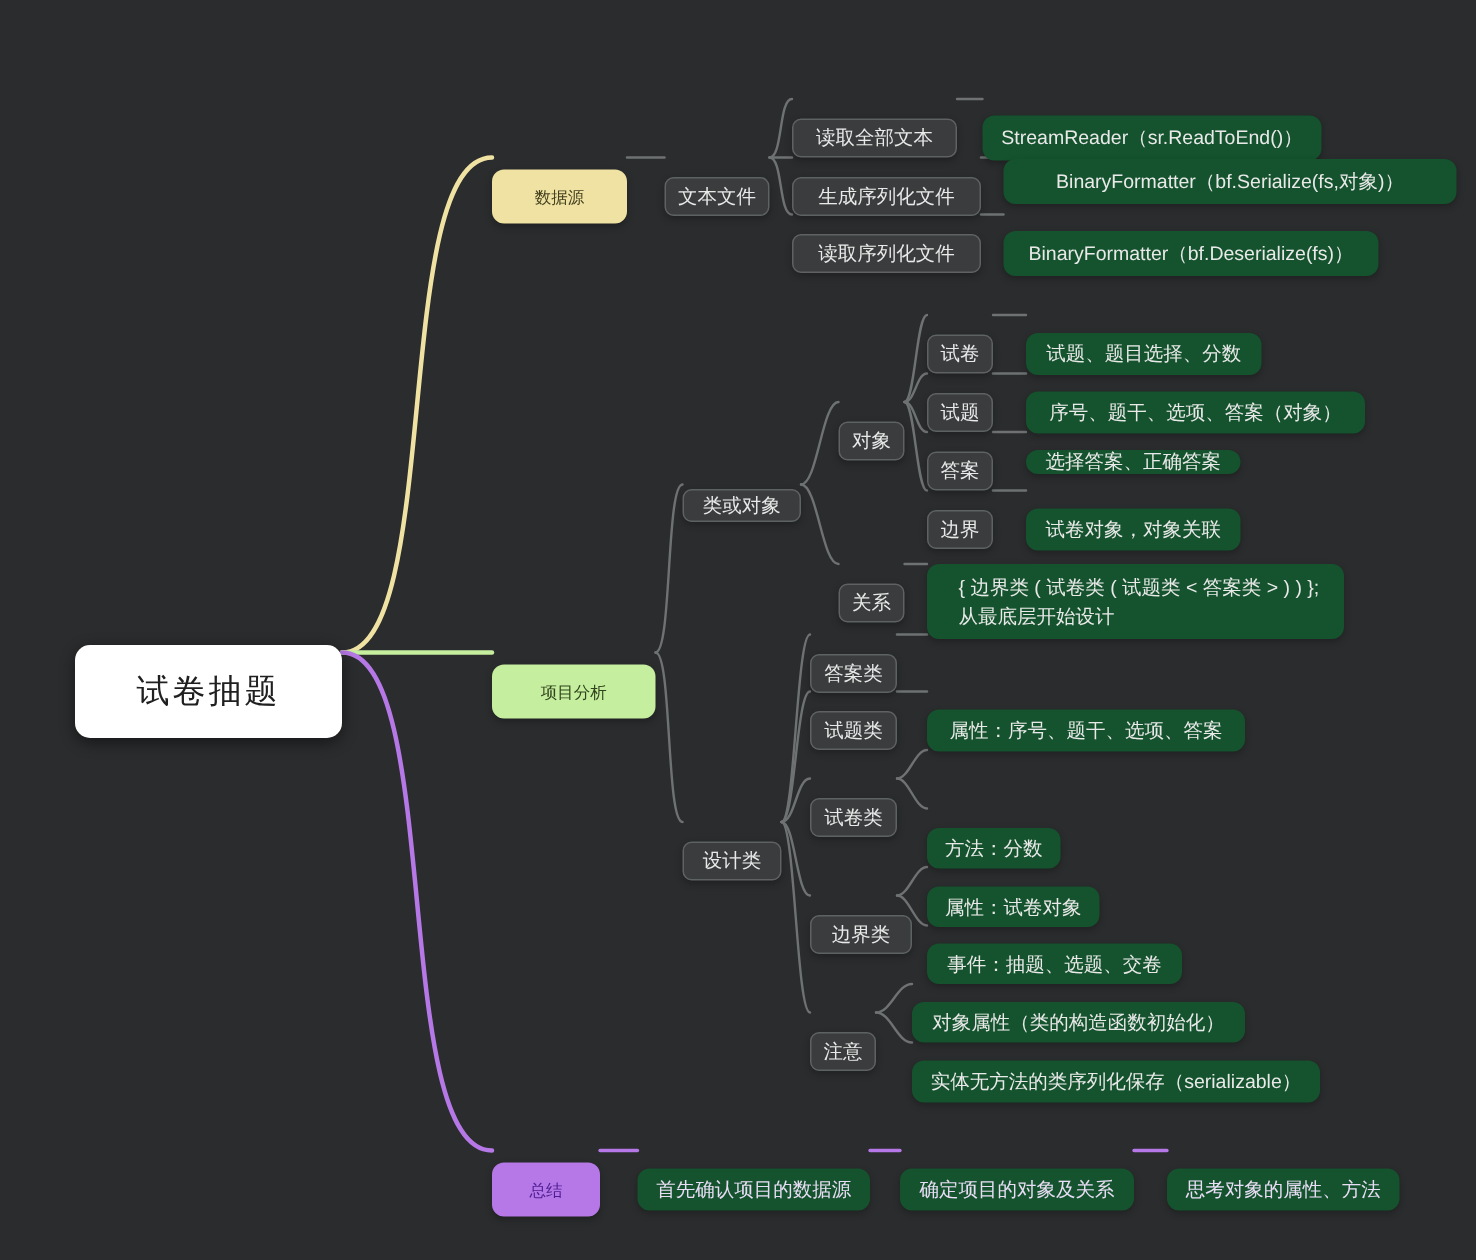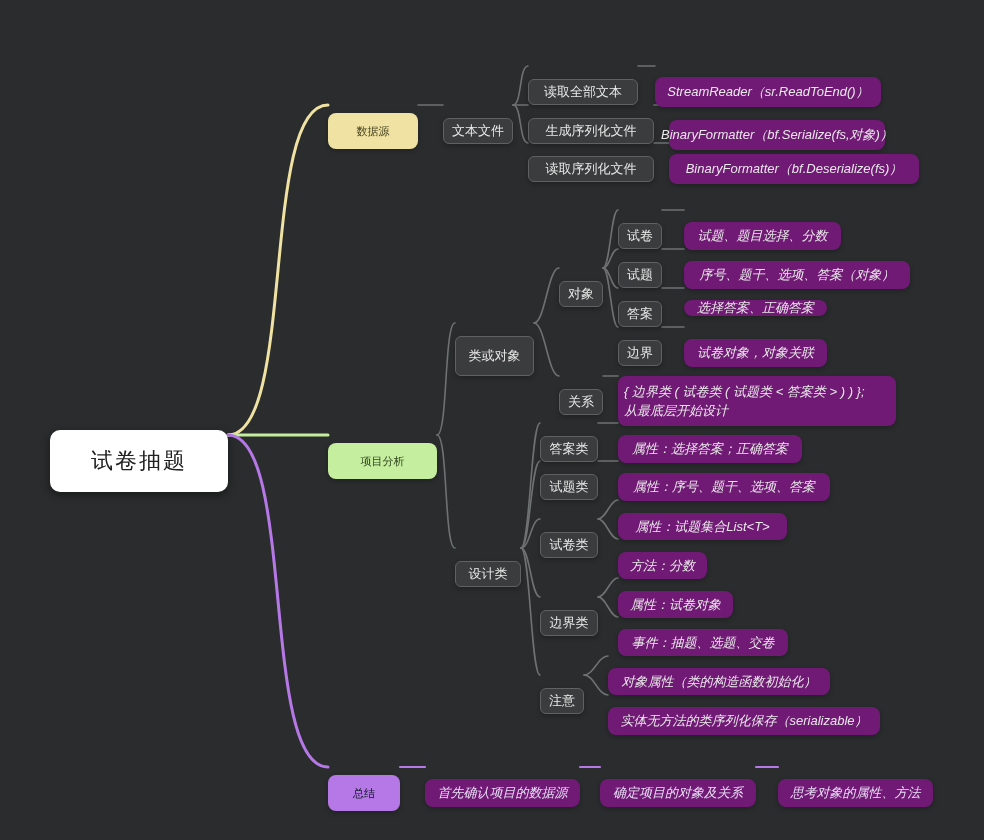--- a/index.html
+++ b/index.html
@@ -25,27 +25,27 @@
   }
   .root{
     background:#ffffff;color:#202020;
     font-size:22px;font-weight:500;letter-spacing:2px;
     border-radius:10px;
     box-shadow:0 3px 10px rgba(0,0,0,.45);
   }
   .branch{font-size:11px;font-weight:500;border-radius:8px;}
   .yellow{background:#f0e2a2;color:#43401f;}
   .green{background:#c5ee9f;color:#2f431c;}
-  .purple{background:#b678e6;color:#0f172a;}
+  .purple{background:#b678e6;color:#4c1d95;}
   .mid{background:#3a3c3d;border:1px solid #5f6263;}
-  .leaf{background:#701a75;border-radius:8px;font-style:italic;}
+  .leaf{background:#14532d;border-radius:8px;}
   .step{color:#e8ddf5;}
   .rel-detail{
     flex-direction:column;align-items:flex-start;justify-content:center;
-    padding:5px 6px;line-height:1.5;text-align:left;
+    padding:5px 21px;line-height:1.5;text-align:left;
   }
 </style>
 </head>
 <body>
 
 <div class="canvas">
 
   <svg class="edges" width="984" height="840">
     <g fill="none" stroke-linecap="round">
       <path d="M228,435 C296,435 260,105 328,105" stroke="#f0e2a2" stroke-width="3"></path>
@@ -94,52 +94,50 @@
     </g>
   </svg>
 
   <div class="node root" style="left:50px;top:404px;width:178px;height:62px">试卷抽题</div>
 
   <div class="node branch yellow" style="left:328px;top:87px;width:90px;height:36px">数据源</div>
   <div class="node mid" style="left:443px;top:92px;width:70px;height:26px">文本文件</div>
   <div class="node mid" style="left:528px;top:53px;width:110px;height:26px">读取全部文本</div>
   <div class="node leaf" style="left:655px;top:51px;width:226px;height:30px">StreamReader（sr.ReadToEnd()）</div>
   <div class="node mid" style="left:528px;top:92px;width:126px;height:26px">生成序列化文件</div>
-  <div class="node leaf" style="left:669px;top:94px;width:216px;height:30px">BinaryFormatter（bf.Serialize(fs,对象)）</div>
+  <div class="node leaf" style="left:669px;top:80px;width:302px;height:30px">BinaryFormatter（bf.Serialize(fs,对象)）</div>
   <div class="node mid" style="left:528px;top:130px;width:126px;height:26px">读取序列化文件</div>
   <div class="node leaf" style="left:669px;top:128px;width:250px;height:30px">BinaryFormatter（bf.Deserialize(fs)）</div>
 
   <div class="node branch green" style="left:328px;top:417px;width:109px;height:36px">项目分析</div>
-  <div class="node mid" style="left:455px;top:310px;width:79px;height:40px">类或对象</div>
+  <div class="node mid" style="left:455px;top:300px;width:79px;height:22px">类或对象</div>
   <div class="node mid" style="left:559px;top:255px;width:44px;height:26px">对象</div>
 
   <div class="node mid" style="left:618px;top:197px;width:44px;height:26px">试卷</div>
   <div class="node leaf" style="left:684px;top:196px;width:157px;height:28px">试题、题目选择、分数</div>
   <div class="node mid" style="left:618px;top:236px;width:44px;height:26px">试题</div>
   <div class="node leaf" style="left:684px;top:235px;width:226px;height:28px">序号、题干、选项、答案（对象）</div>
   <div class="node mid" style="left:618px;top:275px;width:44px;height:26px">答案</div>
   <div class="node leaf" style="left:684px;top:274px;width:143px;height:16px">选择答案、正确答案</div>
   <div class="node mid" style="left:618px;top:314px;width:44px;height:26px">边界</div>
   <div class="node leaf" style="left:684px;top:313px;width:143px;height:28px">试卷对象，对象关联</div>
 
   <div class="node mid" style="left:559px;top:363px;width:44px;height:26px">关系</div>
   <div class="node leaf rel-detail" style="left:618px;top:350px;width:278px;height:50px">
     <span>{ 边界类 ( 试卷类 ( 试题类 &lt; 答案类 &gt; ) ) };</span>
     <span>从最底层开始设计</span>
   </div>
 
   <div class="node mid" style="left:455px;top:535px;width:66px;height:26px">设计类</div>
   <div class="node mid" style="left:540px;top:410px;width:58px;height:26px">答案类</div>
-  <div class="node leaf" style="left:618px;top:409px;width:184px;height:28px">属性：选择答案；正确答案</div>
   <div class="node mid" style="left:540px;top:448px;width:58px;height:26px">试题类</div>
   <div class="node leaf" style="left:618px;top:447px;width:212px;height:28px">属性：序号、题干、选项、答案</div>
   <div class="node mid" style="left:540px;top:506px;width:58px;height:26px">试卷类</div>
-  <div class="node leaf" style="left:618px;top:487px;width:169px;height:27px">属性：试题集合List&lt;T&gt;</div>
   <div class="node leaf" style="left:618px;top:526px;width:89px;height:27px">方法：分数</div>
-  <div class="node mid" style="left:540px;top:584px;width:58px;height:26px">边界类</div>
+  <div class="node mid" style="left:540px;top:584px;width:68px;height:26px">边界类</div>
   <div class="node leaf" style="left:618px;top:565px;width:115px;height:27px">属性：试卷对象</div>
   <div class="node leaf" style="left:618px;top:603px;width:170px;height:27px">事件：抽题、选题、交卷</div>
   <div class="node mid" style="left:540px;top:662px;width:44px;height:26px">注意</div>
   <div class="node leaf" style="left:608px;top:681px;width:272px;height:28px">实体无方法的类序列化保存（serializable）</div>
   <div class="node leaf" style="left:608px;top:642px;width:222px;height:27px">对象属性（类的构造函数初始化）</div>
 
   <div class="node branch purple" style="left:328px;top:749px;width:72px;height:36px">总结</div>
   <div class="node leaf step" style="left:425px;top:753px;width:155px;height:28px">首先确认项目的数据源</div>
   <div class="node leaf step" style="left:600px;top:753px;width:156px;height:28px">确定项目的对象及关系</div>
   <div class="node leaf step" style="left:778px;top:753px;width:155px;height:28px">思考对象的属性、方法</div>

